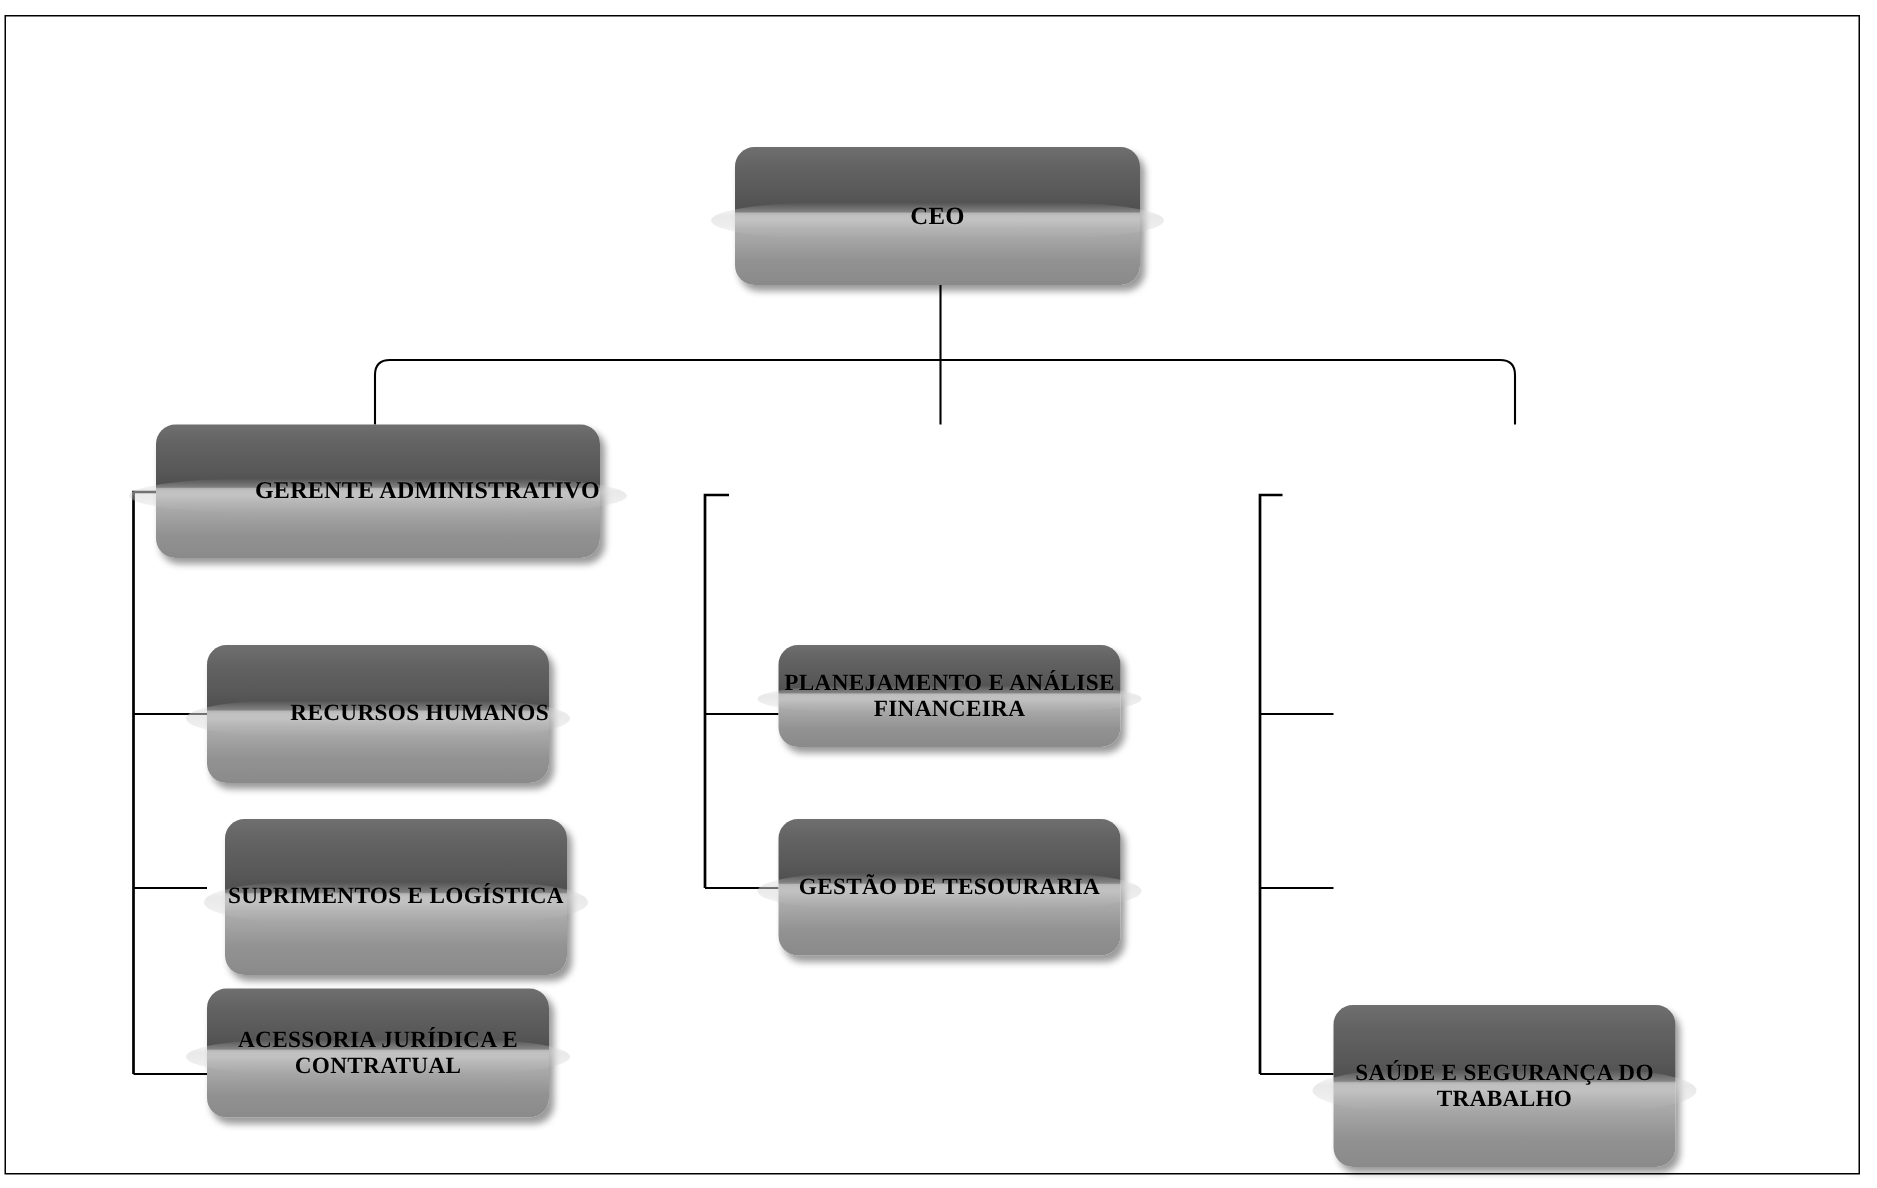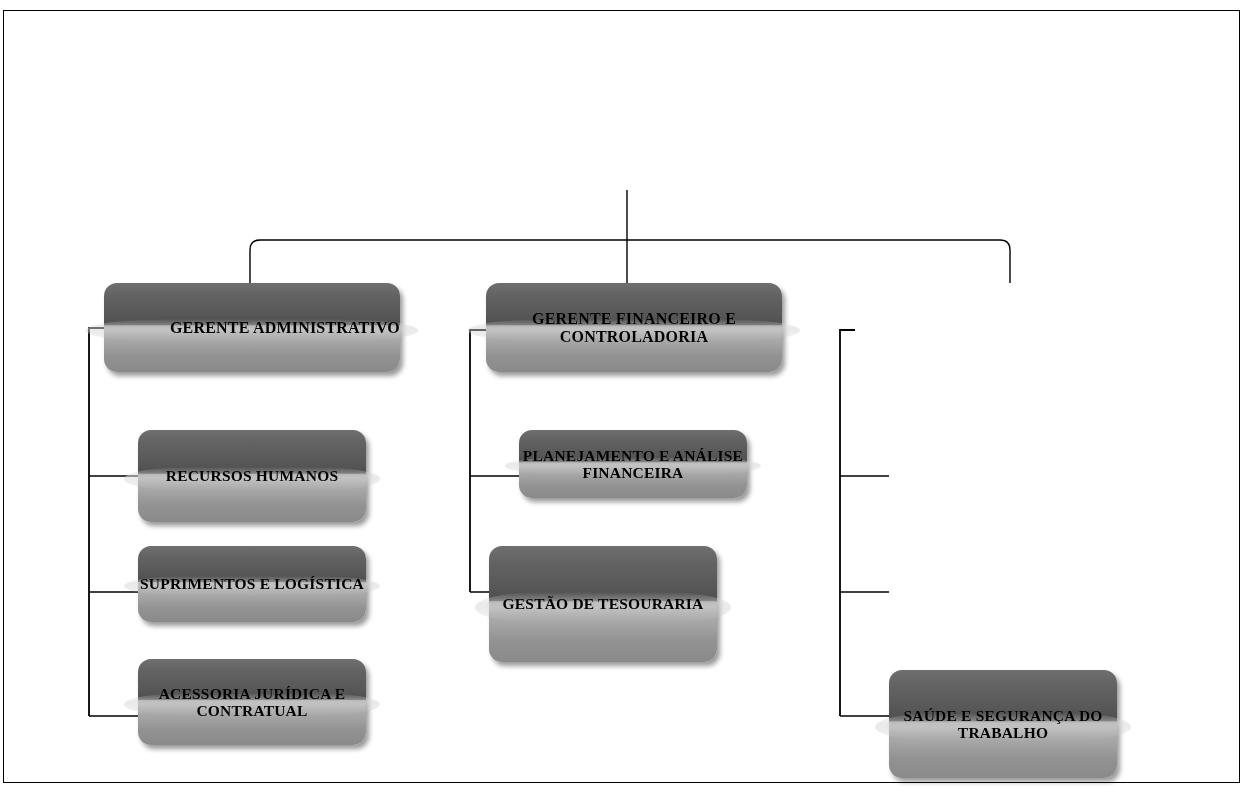--- a/index.html
+++ b/index.html
@@ -123,47 +123,47 @@
       <path d="M 470,476 L 519,476"></path>
       <path d="M 470,592 L 519,592"></path>
 
       <path d="M 855,330 L 840,330 L 840,716" stroke-width="1.8"></path>
       <path d="M 840,476 L 889,476"></path>
       <path d="M 840,592 L 889,592"></path>
       <path d="M 840,716 L 889,716"></path>
     </g>
   </svg>
 
+  <div class="node level-1" style="left:490px; top:98px; width:270px; height:92px;">
+    <span class="node-label">CEO</span>
+  </div>
 
   <div class="node level-2" style="left:104px; top:283px; width:296px; height:89px;text-align:right;">
     <span class="node-label">GERENTE ADMINISTRATIVO</span>
   </div>
 
-  <div class="node level-2" style="left:486px; top:283px; width:296px; height:89px;">
-    <span class="node-label">GERENTE FINANCEIRO E CONTROLADORIA</span>
-  </div>
 
 
-  <div class="node level-3" style="left:138px; top:430px; width:228px; height:92px;">
+  <div class="node level-3" style="left:138px; top:430px; width:228px; height:92px;text-align:right;">
     <span class="node-label">RECURSOS HUMANOS</span>
   </div>
 
-  <div class="node level-3" style="left:138px; top:546px; width:228px; height:76px;">
+  <div class="node level-3" style="left:150px; top:546px; width:228px; height:104px;">
     <span class="node-label">SUPRIMENTOS E LOGÍSTICA</span>
   </div>
 
   <div class="node level-3" style="left:138px; top:659px; width:228px; height:86px;">
     <span class="node-label">ACESSORIA JURÍDICA E CONTRATUAL</span>
   </div>
 
   <div class="node level-3" style="left:519px; top:430px; width:228px; height:68px;">
     <span class="node-label">PLANEJAMENTO E ANÁLISE FINANCEIRA</span>
   </div>
 
-  <div class="node level-3" style="left:489px; top:546px; width:228px; height:116px;">
+  <div class="node level-3" style="left:519px; top:546px; width:228px; height:91px;">
     <span class="node-label">GESTÃO DE TESOURARIA</span>
   </div>
 
 
 
   <div class="node level-3" style="left:889px; top:670px; width:228px; height:108px;">
     <span class="node-label">SAÚDE E SEGURANÇA DO TRABALHO</span>
   </div>
 
 </div>

